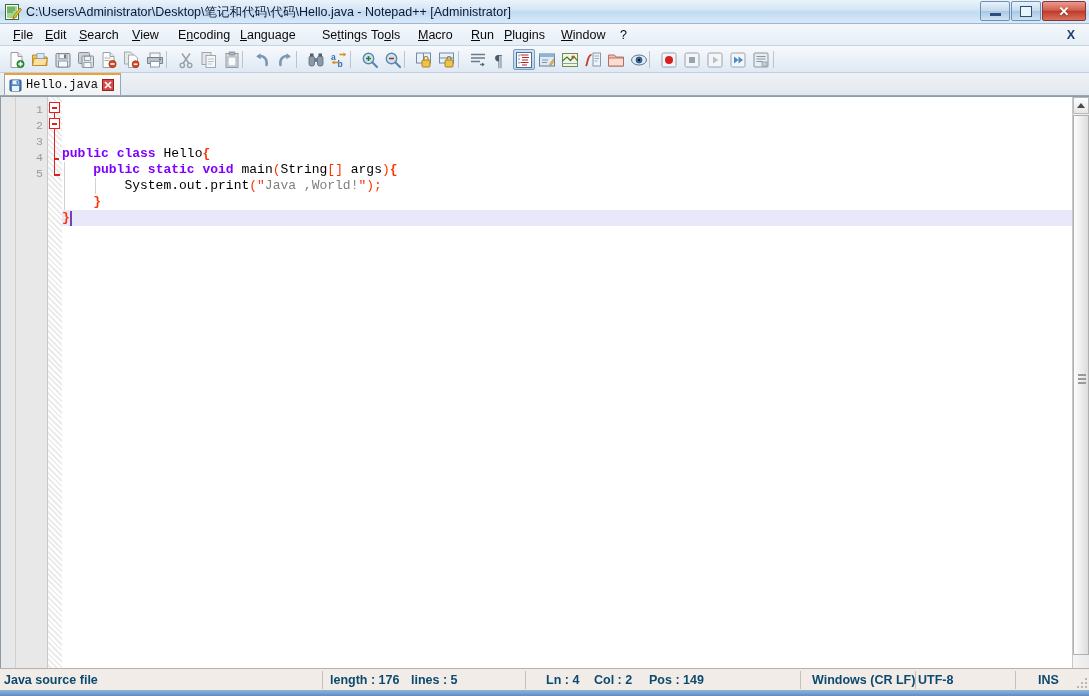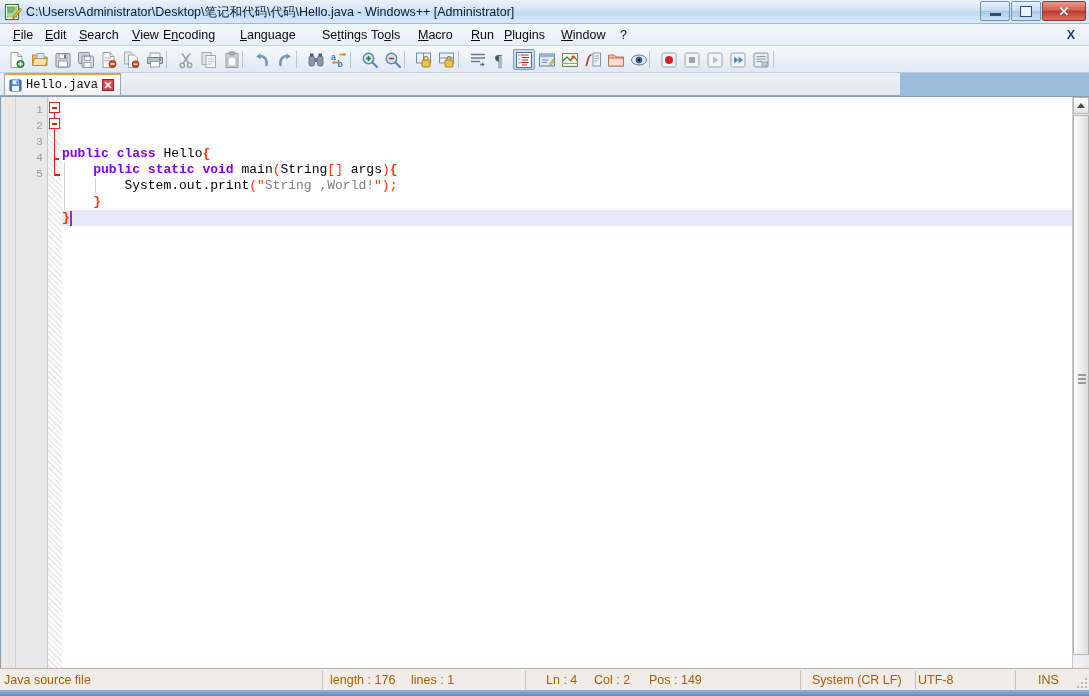--- a/index.html
+++ b/index.html
@@ -64,21 +64,21 @@
   .toolbar{position:absolute;left:0;top:46px;width:1089px;height:27px;
     background:linear-gradient(180deg,#f7fafd 0%,#e9f0f7 55%,#dfe9f4 100%);
     border-bottom:1px solid #c2cedb;box-sizing:border-box;}
   .tbtn{position:absolute;top:3px;width:22px;height:21px;box-sizing:border-box;
     display:flex;align-items:center;justify-content:center;cursor:default;}
   .tbtn.pressed{border:1px solid #7f9db9;border-radius:2px;
     background:linear-gradient(180deg,#cfe2f5,#b7d3ee);}
   .tsep{position:absolute;top:5px;width:1px;height:17px;background:#b9c5d2;}
 
   
-  .tabbar{position:absolute;left:0;top:73px;width:900px;height:23px;
+  .tabbar{position:absolute;left:0;top:73px;width:1089px;height:23px;
     background:linear-gradient(180deg,#eef2f6,#e2e8ef);
     border-bottom:1px solid #9aa7b4;box-sizing:border-box;}
   .tab{position:absolute;left:4px;top:0px;height:22px;box-sizing:border-box;
     background:linear-gradient(180deg,#fdfdfd,#f2f2f2);
     border:1px solid #9aa7b4;border-top:2px solid #f0a030;border-bottom:none;
     padding:0 6px 0 4px;display:flex;align-items:center;gap:4px;cursor:default;}
   .tab-label{font-family:"Liberation Mono",monospace;font-size:12px;color:#101010;}
   .tab-close{width:12px;height:12px;position:relative;}
 
   
@@ -121,21 +121,21 @@
     background:linear-gradient(180deg,#fdfdfd,#e6e6e6);border:1px solid #b8b8b8;}
   .vs-thumb{position:absolute;left:0;width:16px;box-sizing:border-box;
     background:linear-gradient(90deg,#fdfdfd,#ececec 55%,#dcdcdc);border:1px solid #b0b0b0;}
   .vs-grip{position:absolute;left:4px;width:8px;height:1.5px;background:#9a9a9a;}
   .arrow-up{width:0;height:0;border-left:4px solid transparent;border-right:4px solid transparent;
     border-bottom:5px solid #4a4a4a;margin:auto;}
 
   
   .statusbar{position:absolute;left:0;top:668px;width:1089px;height:22px;
     background:#f1ece8;border-top:1px solid #b9b2ac;box-sizing:border-box;}
-  .st-cell{position:absolute;top:3px;height:16px;line-height:16px;font-size:12.5px;color:#a16207;white-space:nowrap;}
+  .st-cell{position:absolute;top:3px;height:16px;line-height:16px;font-size:12.5px;color:#0c4a6e;white-space:nowrap;font-weight:bold;}
   .st-sep{position:absolute;top:2px;width:1px;height:18px;background:#c6c0ba;}
   .st-grip{position:absolute;right:2px;bottom:2px;width:12px;height:12px;opacity:.55;}
   .st-grip i{position:absolute;width:2px;height:2px;background:#8d8d8d;}
 
   .watermark{position:absolute;left:735px;top:668px;width:354px;height:22px;
     font-family:"Liberation Sans",sans-serif;font-size:14px;color:rgba(120,140,160,.30);
     line-height:22px;white-space:nowrap;pointer-events:none;}
 </style>
 </head>
 <body>
@@ -152,21 +152,21 @@
   <div class="window">
 
     <div class="titlebar">
       <svg class="title-icon" viewBox="0 0 18 18">
         <rect x="1.5" y="1.5" width="13" height="15" fill="#ffffff" stroke="#3a6b3a" stroke-width="1"></rect>
         <rect x="3" y="3" width="10" height="12" fill="#9fd88f"></rect>
         <path d="M3 5h8M3 7h8M3 9h6" stroke="#4e8a4e" stroke-width="1"></path>
         <path d="M9 14 L16 5 L17.5 6.6 L10.6 15.4 Z" fill="#f0c020" stroke="#8a6a10" stroke-width=".7"></path>
         <path d="M9 14 L10.6 15.4 L8.4 16 Z" fill="#d04030"></path>
       </svg>
-      <div class="title-text">C:\Users\Administrator\Desktop\笔记和代码\代码\Hello.java - Windows++ [Administrator]</div>
+      <div class="title-text">C:\Users\Administrator\Desktop\笔记和代码\代码\Hello.java - Notepad++ [Administrator]</div>
 
       <div class="wctl min">
         <div class="glyph">
             <div class="minbar"></div>
           </div>
       </div>
       <div class="wctl max">
         <div class="glyph">
             <div class="maxbox"></div>
           </div>
@@ -174,21 +174,21 @@
       <div class="wctl close">
         <div class="glyph">✕</div>
       </div>
     </div>
 
     <div class="menubar">
       <div class="menuitem" style="left:8px"><u>F</u>ile</div>
       <div class="menuitem" style="left:40px"><u>E</u>dit</div>
       <div class="menuitem" style="left:74px"><u>S</u>earch</div>
       <div class="menuitem" style="left:127px"><u>V</u>iew</div>
-      <div class="menuitem" style="left:158px">E<u>n</u>coding</div>
+      <div class="menuitem" style="left:173px">E<u>n</u>coding</div>
       <div class="menuitem" style="left:235px"><u>L</u>anguage</div>
       <div class="menuitem" style="left:317px">Se<u>t</u>tings</div>
       <div class="menuitem" style="left:366px">To<u>o</u>ls</div>
       <div class="menuitem" style="left:413px"><u>M</u>acro</div>
       <div class="menuitem" style="left:466px"><u>R</u>un</div>
       <div class="menuitem" style="left:499px"><u>P</u>lugins</div>
       <div class="menuitem" style="left:556px"><u>W</u>indow</div>
       <div class="menuitem" style="left:615px">?</div>
       <div class="doc-close">X</div>
     </div>
@@ -510,21 +510,21 @@
       </div>
 
       <div class="code">
         <div class="cur-line" style="top:69px"></div>
 
         <div class="indent-guide" style="left:2px;top:21px;height:48px"></div>
         <div class="indent-guide" style="left:33px;top:37px;height:16px"></div>
 
         <div class="cline" style="top:5px"><span class="k-keyword">public</span><span class="k-plain"> </span><span class="k-keyword">class</span><span class="k-plain"> Hello</span><span class="k-brace">{</span></div>
         <div class="cline" style="top:21px"><span class="k-plain">    </span><span class="k-keyword">public</span><span class="k-plain"> </span><span class="k-keyword">static</span><span class="k-plain"> </span><span class="k-keyword">void</span><span class="k-plain"> main</span><span class="k-op">(</span><span class="k-plain">String</span><span class="k-op">[]</span><span class="k-plain"> args</span><span class="k-op">)</span><span class="k-brace">{</span></div>
-        <div class="cline" style="top:37px"><span class="k-plain">        System.out.print</span><span class="k-op">("</span><span class="k-str">String ,World!</span><span class="k-op">");</span></div>
+        <div class="cline" style="top:37px"><span class="k-plain">        System.out.print</span><span class="k-op">("</span><span class="k-str">Java ,World!</span><span class="k-op">");</span></div>
         <div class="cline" style="top:53px"><span class="k-plain">    </span><span class="k-brace">}</span></div>
         <div class="cline" style="top:69px"><span class="k-brace">}</span></div>
 
         <div class="caret" style="left:8px;top:70px"></div>
       </div>
 
       <div class="vscroll">
         <div class="vs-btn" style="top:0">
           <div class="arrow-up" style="margin-top:5px"></div>
         </div>
@@ -533,27 +533,27 @@
           <div class="vs-grip" style="top:262px"></div>
           <div class="vs-grip" style="top:266px"></div>
         </div>
       </div>
     </div>
 
     <div class="statusbar">
       <div class="st-cell" style="left:4px">Java source file</div>
       <div class="st-sep" style="left:322px"></div>
       <div class="st-cell" style="left:330px">length : 176</div>
-      <div class="st-cell" style="left:411px">lines : 1</div>
+      <div class="st-cell" style="left:411px">lines : 5</div>
       <div class="st-sep" style="left:525px"></div>
       <div class="st-cell" style="left:546px">Ln : 4</div>
       <div class="st-cell" style="left:594px">Col : 2</div>
       <div class="st-cell" style="left:649px">Pos : 149</div>
       <div class="st-sep" style="left:800px"></div>
-      <div class="st-cell" style="left:812px">System (CR LF)</div>
+      <div class="st-cell" style="left:812px">Windows (CR LF)</div>
       <div class="st-sep" style="left:915px"></div>
       <div class="st-cell" style="left:918px">UTF-8</div>
       <div class="st-sep" style="left:1015px"></div>
       <div class="st-cell" style="left:1038px">INS</div>
       <div class="st-grip">
         <i style="right:0;bottom:0"></i>
           <i style="right:4px;bottom:0"></i>
           <i style="right:8px;bottom:0"></i>
         <i style="right:0;bottom:4px"></i>
           <i style="right:4px;bottom:4px"></i>

